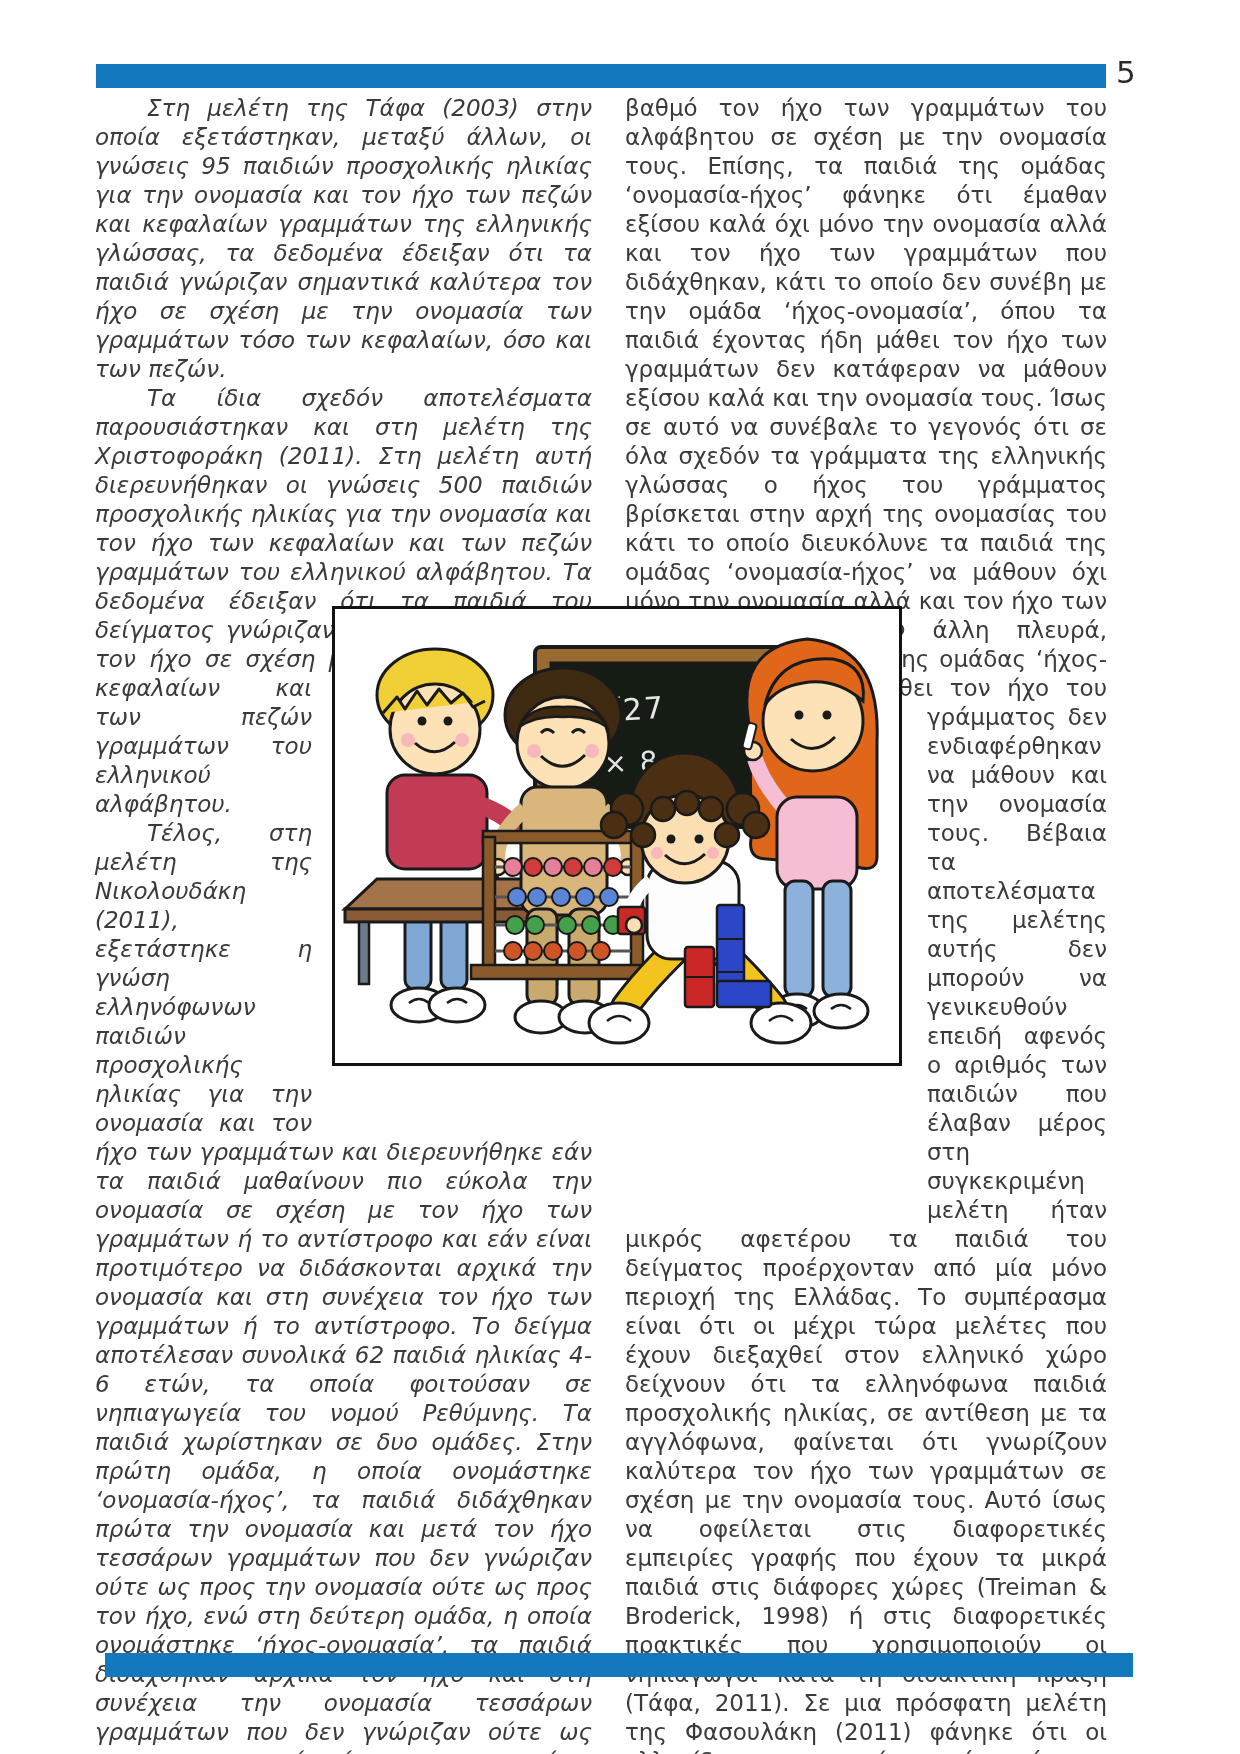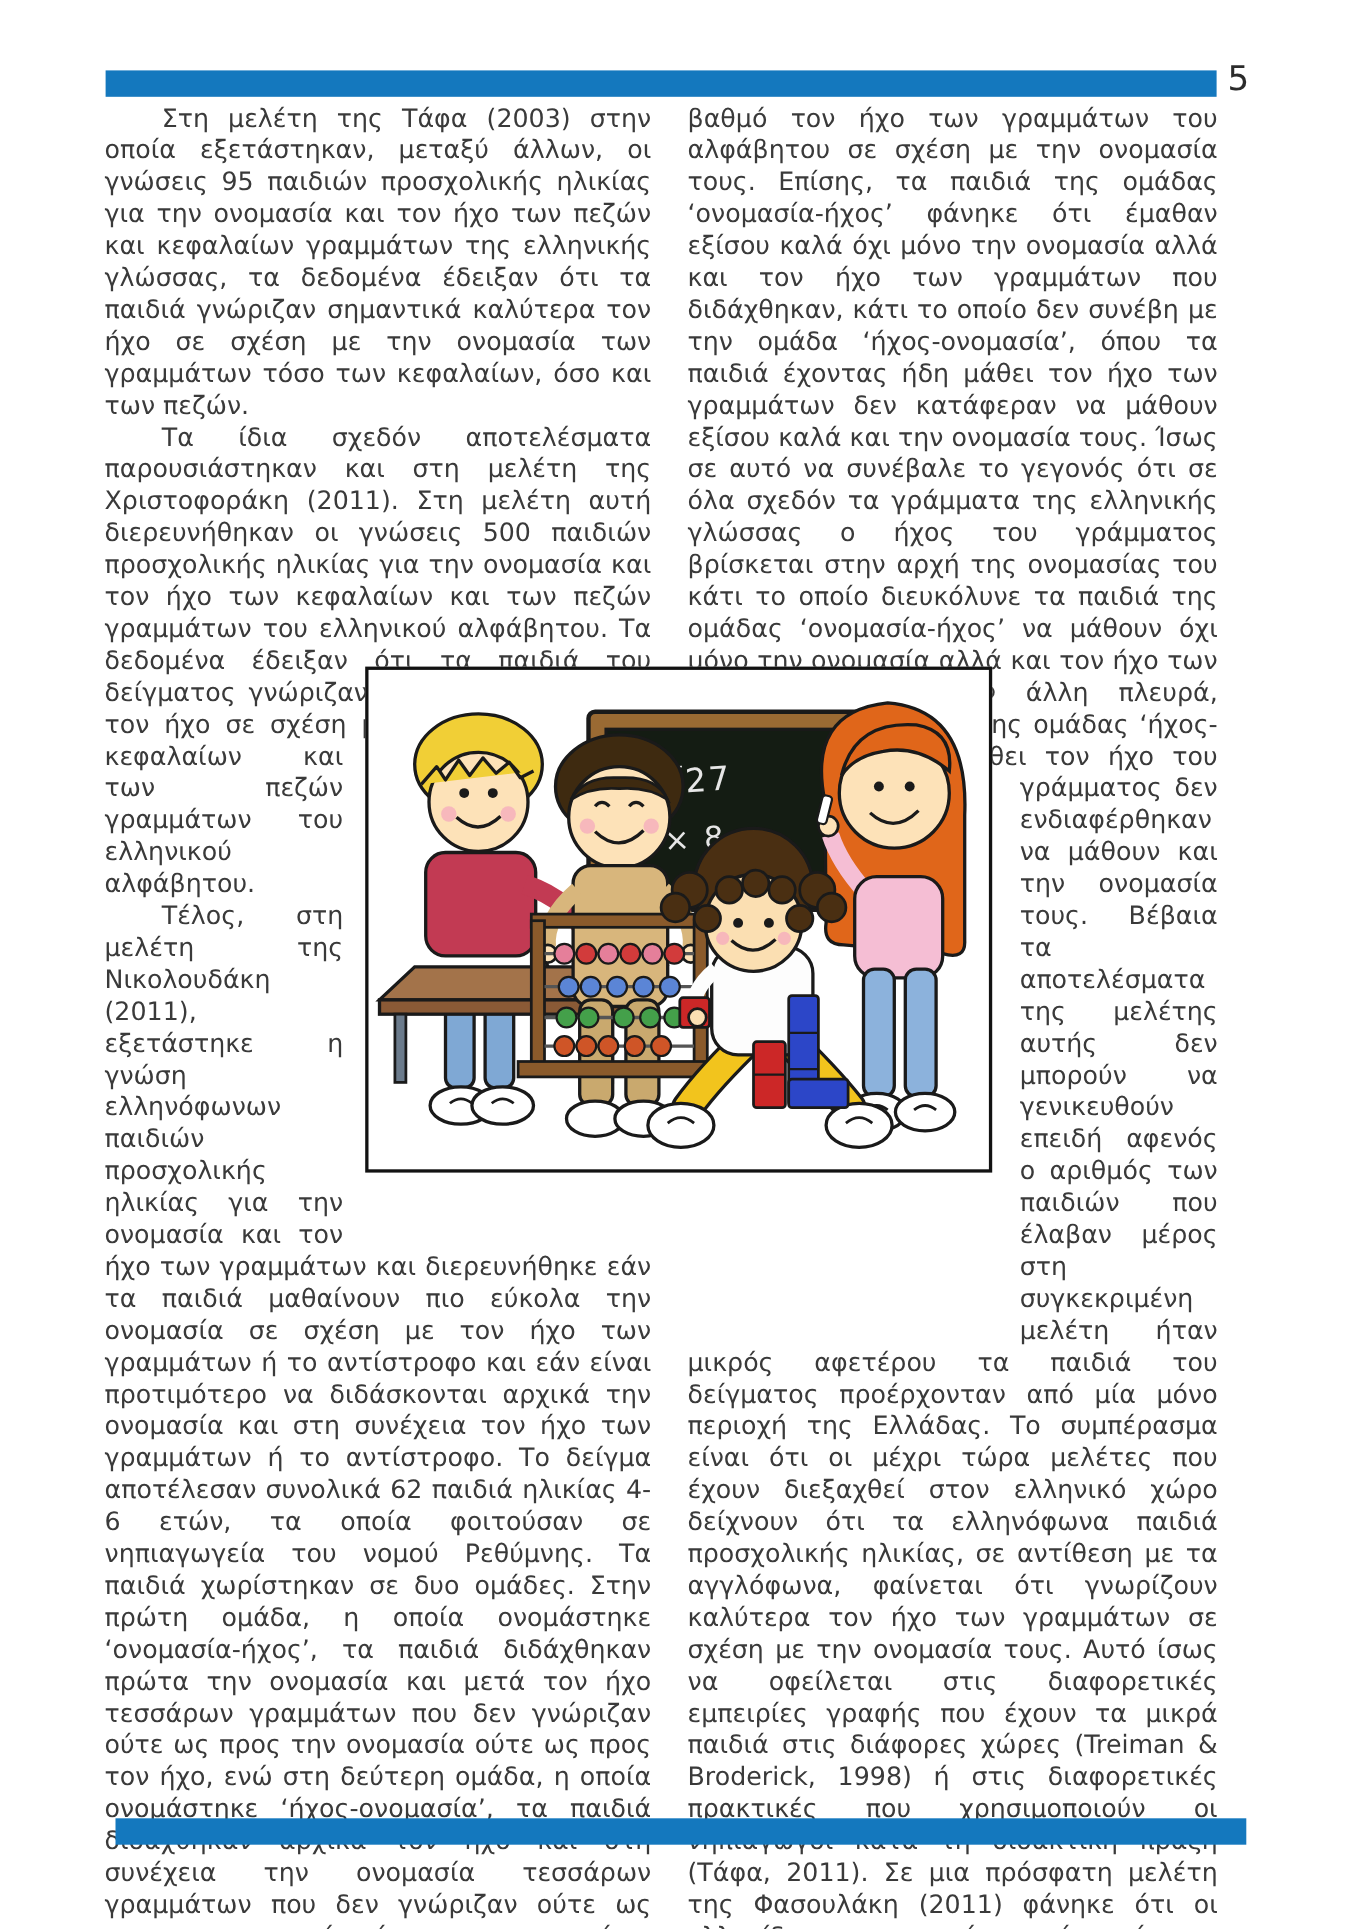--- a/index.html
+++ b/index.html
@@ -20,21 +20,21 @@
     position:absolute; left:105px; top:1653px; width:1028px; height:24px;
     background:#1478be;
   }
   .col {
     position:absolute; top:94px;
     font-size:23px; line-height:29px; text-align:justify;
   }
   .col-left  { left:95px;  width:497px; }
   .col-right { left:625px; width:482px; }
   .col p { margin:0; }
-  .col-left p { text-indent:52px; }
+  .col-left p { text-indent:52px;font-style:italic; }
   .col-right p { text-indent:0; }
   .wrap-spacer-right { float:right; width:270px; height:464px; margin-left:10px; }
   .wrap-spacer-left  { float:left;  width:292px; height:515px; margin-right:10px; }
   .figure {
     position:absolute; left:332px; top:606px; width:564px; height:454px;
     border:3px solid #121212; background:#ffffff; z-index:5;
   }
   .figure svg { display:block; }
   .chalk { font-family:"DejaVu Sans", sans-serif; fill:#e6e6e6; letter-spacing:2px; }
 </style>

